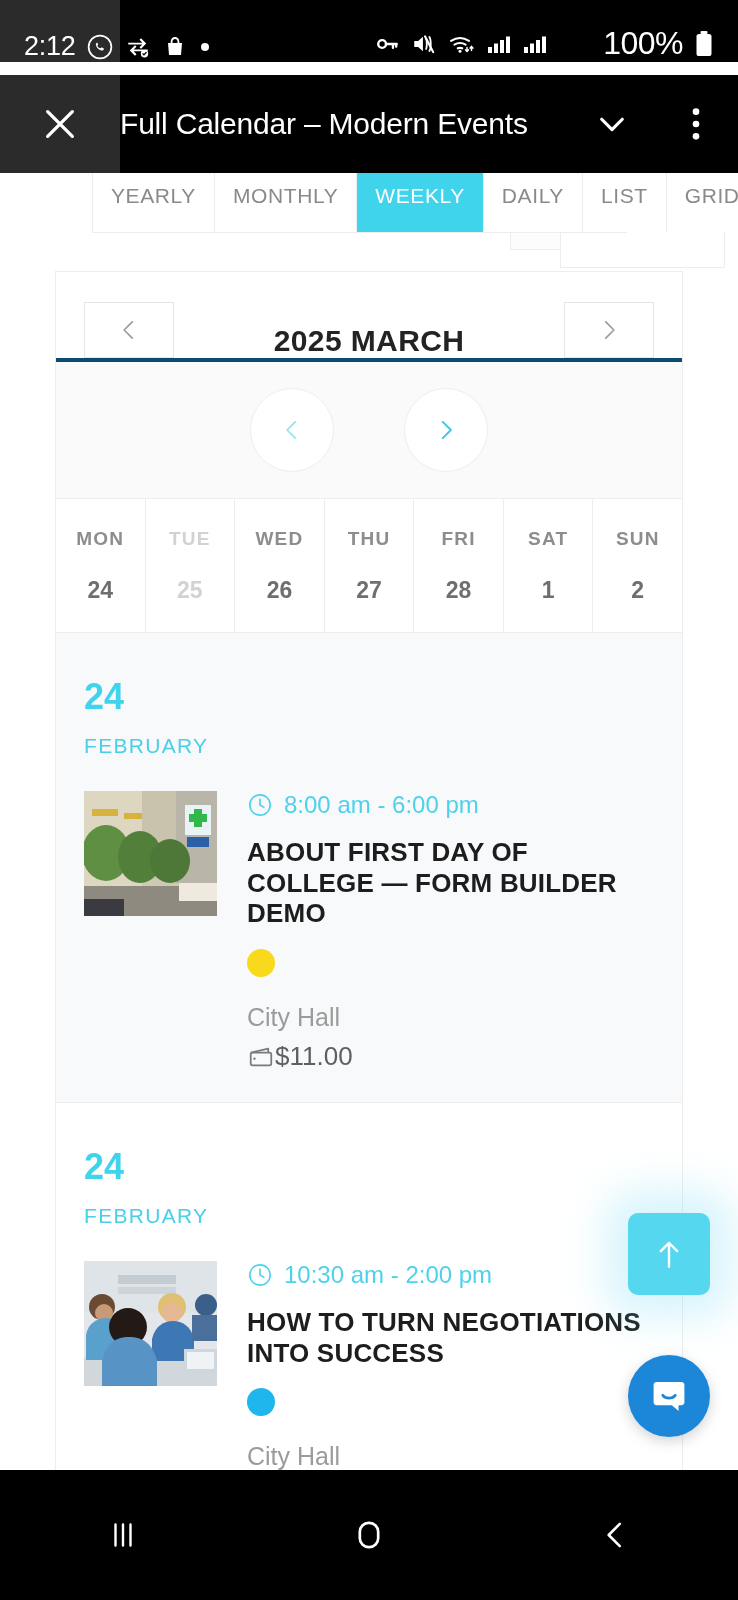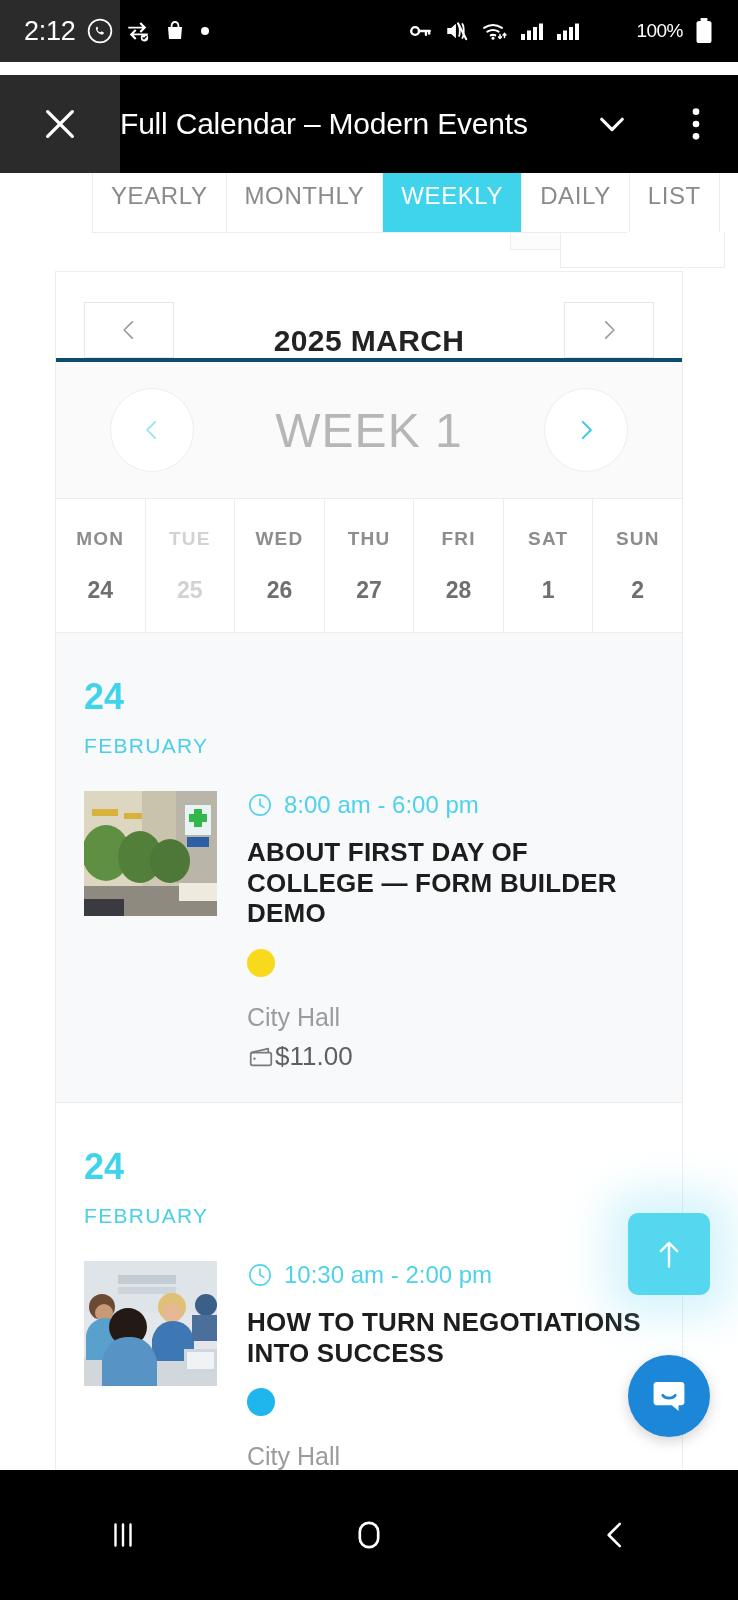--- a/index.html
+++ b/index.html
@@ -7,28 +7,28 @@
     width:738px; height:1600px;
     background:#ffffff;
     font-family:"Liberation Sans", sans-serif;
     overflow:hidden;
   }
   .screen { position:relative; width:738px; height:1600px; background:#ffffff; }
 
   
   .statusbar {
     position:absolute; top:0; left:0; width:738px; height:62px;
-    background:#000000; display:flex; align-items:center;
+    background:#000000; display:flex; align-items:flex-end;
     padding:0 24px; z-index:60;
   }
   .sb-shade { position:absolute; top:0; left:0; width:120px; height:62px; background:#2b2b2b; }
   .sb-left { position:relative; display:flex; align-items:center; gap:12px; z-index:2; }
   .sb-time { color:#ffffff; font-size:27px; letter-spacing:-0.3px; font-weight:400; }
   .sb-right { margin-left:auto; display:flex; align-items:center; gap:11px; z-index:2; }
-  .sb-batt { color:#ffffff; font-size:19px; letter-spacing:-0.5px;margin-left:44px; }
+  .sb-batt { color:#ffffff; font-size:32px; letter-spacing:-0.5px;margin-left:44px; }
   .icn { display:inline-flex; align-items:center; justify-content:center; }
 
   
   .cct {
     position:absolute; top:75px; left:0; width:738px; height:98px;
     background:#000000; display:flex; align-items:center; z-index:55;
   }
   .cct-shade { position:absolute; top:0; left:0; width:120px; height:98px; background:#2b2b2b; }
   .cct-close { position:relative; width:120px; height:98px; display:flex; align-items:center; justify-content:center; z-index:2; }
   .cct-text { position:relative; flex:1; min-width:0; padding-right:8px; z-index:2; }
@@ -45,21 +45,21 @@
   
   .skin-wrap { position:relative; margin:0 55px 0 55px; }
   .ghost-panel-a { position:absolute; left:455px; top:15px; width:172px; height:75px; background:#fcfcfc; border:1px solid #ededed; }
   .ghost-panel-b { position:absolute; left:505px; top:38px; width:165px; height:70px; background:#ffffff; border:1px solid #ededed; }
   .tabs {
     position:relative; display:flex; background:#ffffff;
     border:1px solid #ededed; border-top:none; width:535px; margin-left:37px;
   }
   .tab {
     flex:0 0 auto; height:72px; display:flex; align-items:center; justify-content:center;
-    padding:0 18px; font-size:24px; color:#8a8a8a; letter-spacing:0.6px;
+    padding:0 18px; font-size:21px; color:#8a8a8a; letter-spacing:0.6px;
     border-right:1px solid #ededed; background:#ffffff; white-space:nowrap;
   }
   .tab:last-child { border-right:none; }
   .tab.active { background:#40d3ec; color:#ffffff; }
 
   
   .calcard { margin:38px 55px 0 55px; border:1px solid #ededed; background:#ffffff; }
   .cal-month {
     height:90px; display:flex; align-items:flex-end; justify-content:space-between;
     padding:0 28px; border-bottom:4px solid #0c4a6e;
@@ -271,21 +271,20 @@
       </div>
 
       <div class="cal-week">
         <div class="circ">
           <span class="icn">
             <svg width="26" height="26" viewBox="0 0 24 24">
                 <path d="M15 4.5L7.5 12l7.5 7.5" stroke="#8fe3f2" stroke-width="1.6" fill="none" stroke-linecap="round" stroke-linejoin="round"></path>
               </svg>
           </span>
         </div>
-        <div class="cal-week-label">WEEK 1</div>
         <div class="circ">
           <span class="icn">
             <svg width="26" height="26" viewBox="0 0 24 24">
                 <path d="M9 4.5L16.5 12 9 19.5" stroke="#3cc8e6" stroke-width="1.8" fill="none" stroke-linecap="round" stroke-linejoin="round"></path>
               </svg>
           </span>
         </div>
       </div>
 
       <div class="daysrow">

